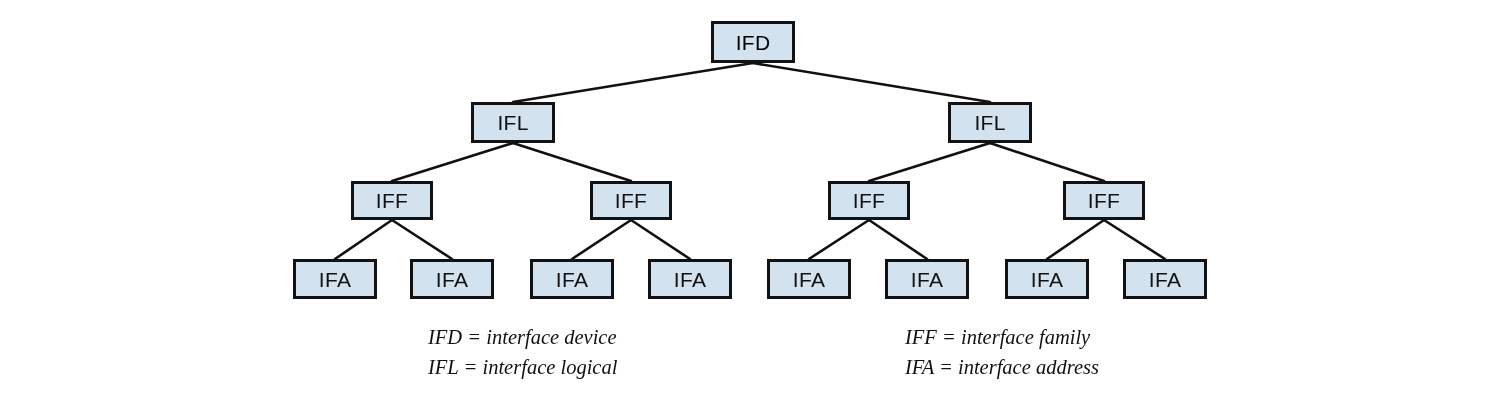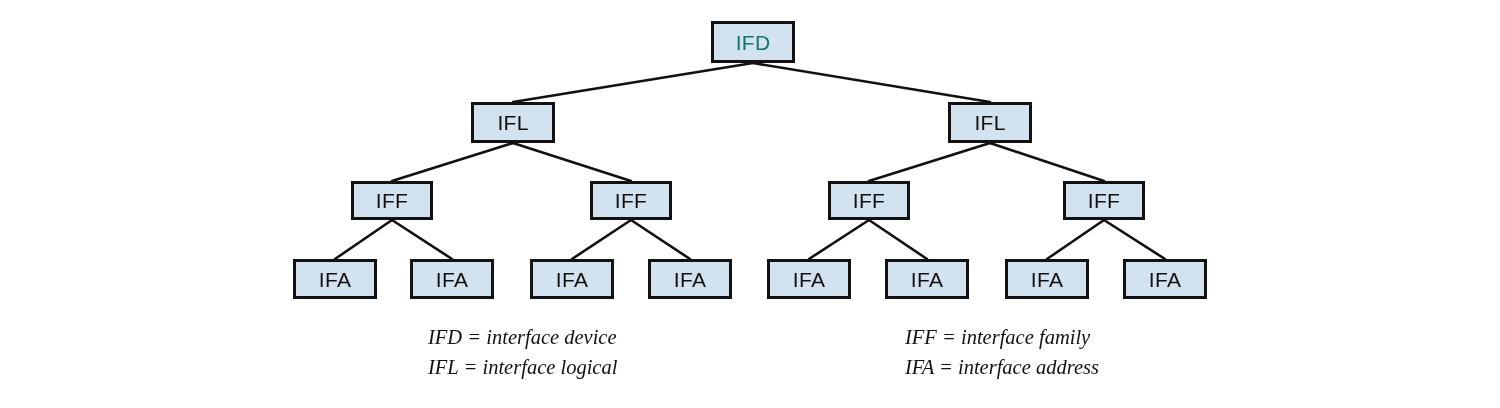--- a/index.html
+++ b/index.html
@@ -69,21 +69,21 @@
       <line x1="392" y1="220" x2="452" y2="259" stroke="#111111" stroke-width="2.6" stroke-linecap="round"></line>
       <line x1="631" y1="220" x2="572" y2="259" stroke="#111111" stroke-width="2.6" stroke-linecap="round"></line>
       <line x1="631" y1="220" x2="690" y2="259" stroke="#111111" stroke-width="2.6" stroke-linecap="round"></line>
       <line x1="869" y1="220" x2="809" y2="259" stroke="#111111" stroke-width="2.6" stroke-linecap="round"></line>
       <line x1="869" y1="220" x2="927" y2="259" stroke="#111111" stroke-width="2.6" stroke-linecap="round"></line>
       <line x1="1104" y1="220" x2="1047" y2="259" stroke="#111111" stroke-width="2.6" stroke-linecap="round"></line>
       <line x1="1104" y1="220" x2="1165" y2="259" stroke="#111111" stroke-width="2.6" stroke-linecap="round"></line>
     </svg>
 
   <div id="nodes-layer">
-      <div class="node" style="left: 711px; top: 21px; width: 84px; height: 42px; background: rgb(211, 226, 239); border-color: rgb(18, 18, 18); color: #0f766e;">
+      <div class="node" style="left: 711px; top: 21px; width: 84px; height: 42px; background: rgb(211, 226, 239); border-color: rgb(18, 18, 18); color: #000000;">
         <span>IFD</span>
       </div>
       <div class="node" style="left: 471px; top: 102px; width: 84px; height: 41px; background: rgb(211, 226, 239); border-color: rgb(18, 18, 18); color: rgb(17, 17, 17);">
         <span>IFL</span>
       </div>
       <div class="node" style="left: 948px; top: 102px; width: 84px; height: 41px; background: rgb(211, 226, 239); border-color: rgb(18, 18, 18); color: rgb(17, 17, 17);">
         <span>IFL</span>
       </div>
       <div class="node" style="left: 351px; top: 181px; width: 82px; height: 39px; background: rgb(211, 226, 239); border-color: rgb(18, 18, 18); color: rgb(17, 17, 17);">
         <span>IFF</span>

